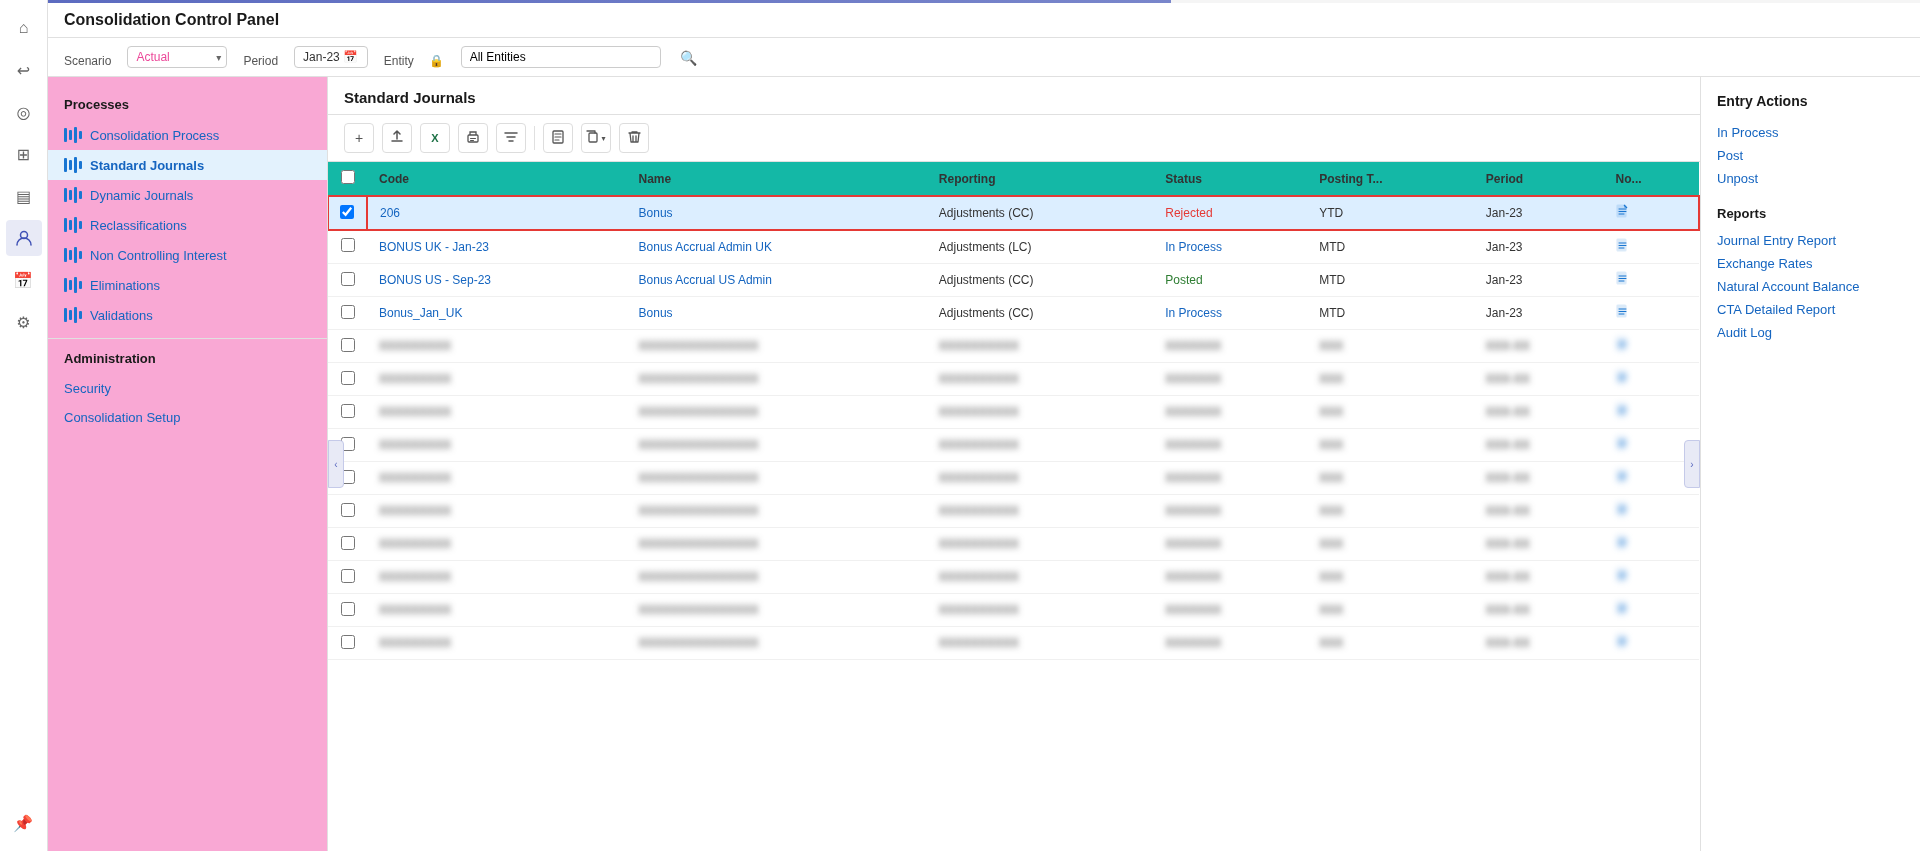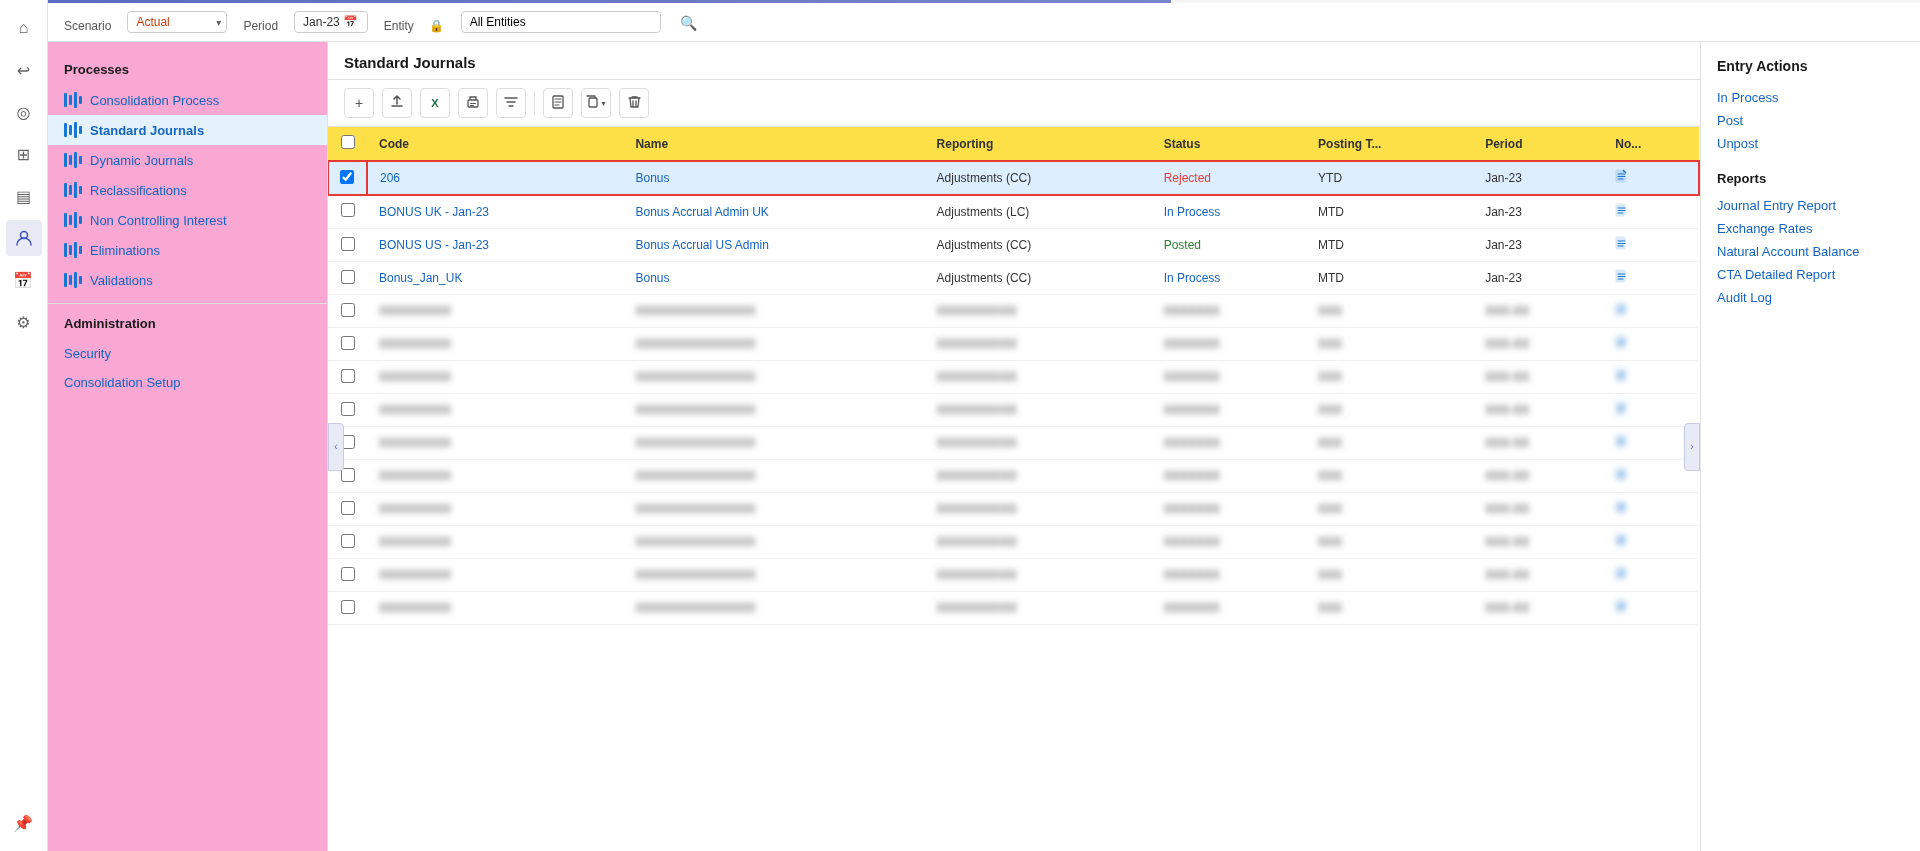--- a/index.html
+++ b/index.html
@@ -79,21 +79,21 @@
     .filter-select {
       border: 1px solid #ccc;
       border-radius: 4px;
       padding: 3px 24px 3px 8px;
       font-size: 12px;
       background: #fff;
       cursor: pointer;
       appearance: none;
       -webkit-appearance: none;
       min-width: 100px;
-      color: #c2410c;
+      color: #ec4899;
     }
     .filter-select-wrapper {
       position: relative;
       display: inline-flex;
       align-items: center;
     }
     .filter-select-wrapper::after {
       content: '▾';
       position: absolute;
       right: 6px;
@@ -238,21 +238,21 @@
     .table-wrapper {
       flex: 1;
       overflow: auto;
       background: #fff;
     }
     table {
       width: 100%;
       border-collapse: collapse;
     }
     thead tr {
-      background: #fde047;
+      background: #14b8a6;
       border-bottom: 2px solid #eab308;
     }
     th {
       padding: 8px 12px;
       text-align: left;
       font-size: 12px;
       font-weight: 600;
       color: #333;
       white-space: nowrap;
       border-bottom: 1px solid #ddd;
@@ -347,20 +347,23 @@
   </div>
   <div class="icon-bar-item">📅</div>
   <div class="icon-bar-item">⚙</div>
   <div class="icon-bar-item icon-bar-bottom">📌</div>
 </div>
 
 <div class="main-wrapper">
 
   <div style="height:3px; background:linear-gradient(to right,#5c6bc0,#7986cb); width:60%;"></div>
 
+  <div class="top-header">
+    <span class="page-title">Consolidation Control Panel</span>
+  </div>
 
   <div class="filter-bar">
     <div class="filter-group">
       <span class="filter-label">Scenario</span>
       <div class="filter-select-wrapper">
         <select class="filter-select">
           <option>Actual</option>
         </select>
       </div>
     </div>
@@ -597,21 +600,21 @@
                     <path d="M3 5h7M3 7.5h7M3 10h5" stroke="#1976d2" stroke-width="1" stroke-linecap="round"></path>
                   </svg>
                 </span>
               </td>
             </tr>
 
             <tr>
               <td class="checkbox-col">
                 <input type="checkbox" style="">
               </td>
-              <td><a href="#" class="code-link">BONUS US - Jan-23</a></td>
+              <td><a href="#" class="code-link">BONUS US - Sep-23</a></td>
               <td><a href="#" class="name-link">Bonus Accrual US Admin</a></td>
               <td>Adjustments (CC)</td>
               <td class="status-posted">Posted</td>
               <td>MTD</td>
               <td>Jan-23</td>
               <td>
                 <span class="doc-icon">
                   <svg width="13" height="15" viewBox="0 0 13 15" fill="none">
                     <rect x="1" y="1" width="9" height="12" rx="1" fill="#1976d2" opacity="0.15" stroke="#1976d2" stroke-width="1.2"></rect>
                     <path d="M3 5h7M3 7.5h7M3 10h5" stroke="#1976d2" stroke-width="1" stroke-linecap="round"></path>

